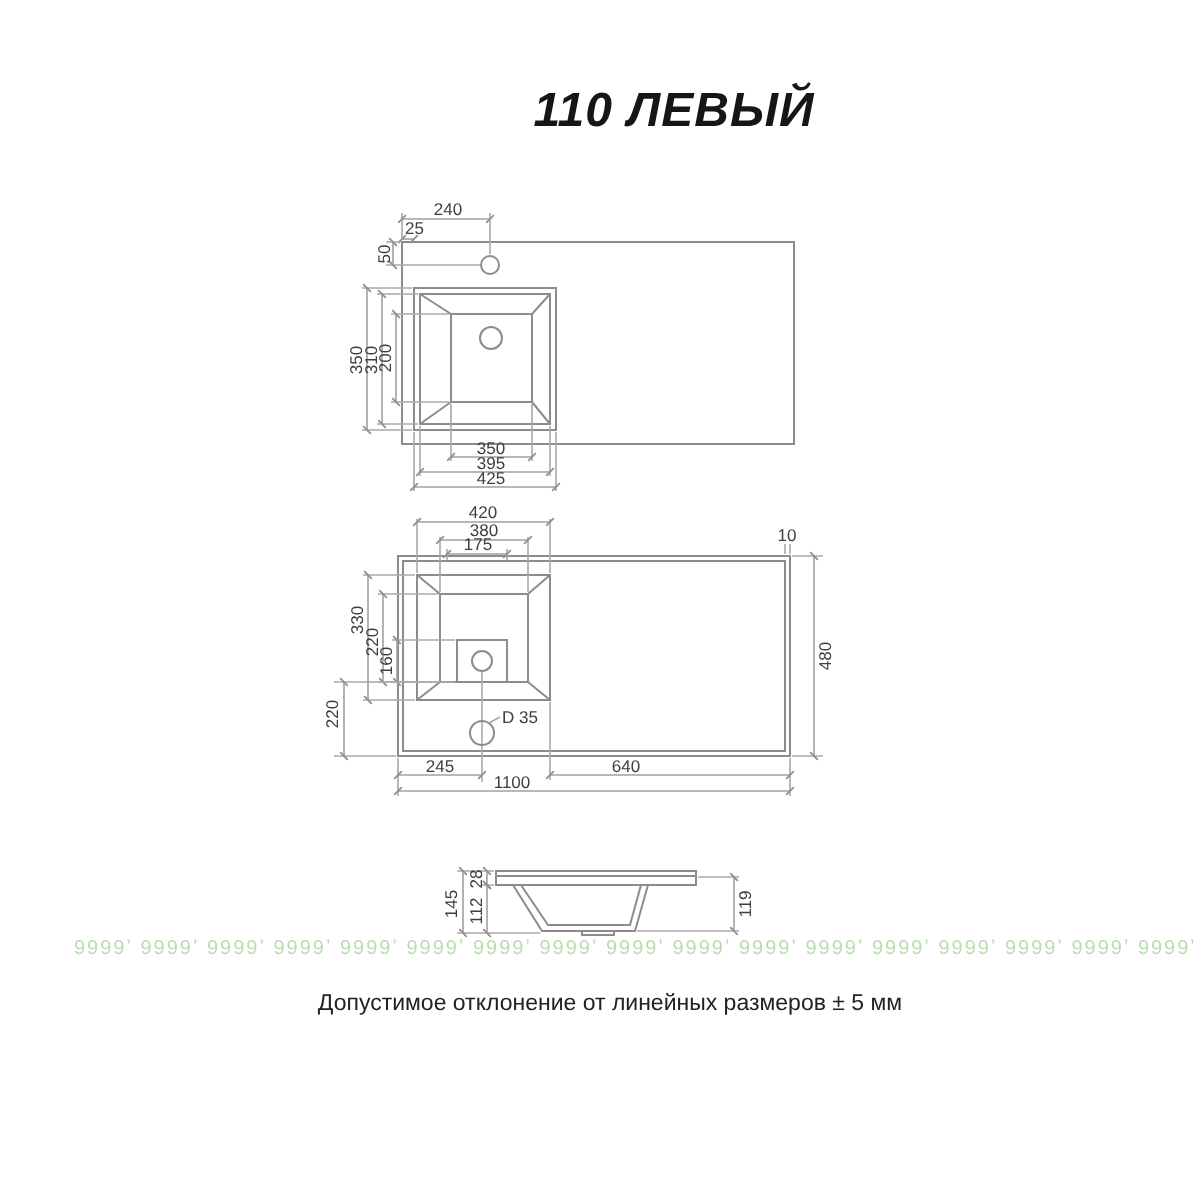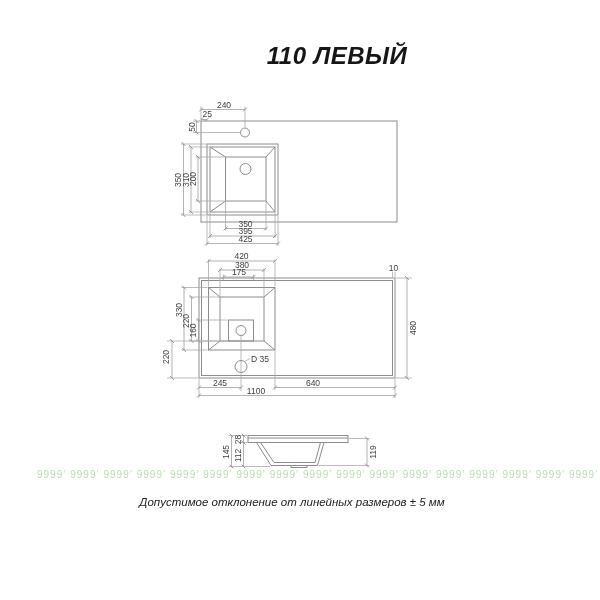--- a/index.html
+++ b/index.html
@@ -2,22 +2,22 @@
 <html><head>
 <meta charset="utf-8">
 <style>
   html,body { margin:0; padding:0; }
   body { width:600px; height:600px; background:#ffffff; position:relative;
          font-family:"Liberation Sans", sans-serif; overflow:hidden; }
   .abs { position:absolute;padding-left:37px; }
   #title { top:42px; left:0; width:600px; text-align:center;
            font-size:24px; font-weight:bold; font-style:italic; color:#161616;
            letter-spacing:0.5px; }
-  #caption { top:496px; left:3px; width:504px; text-align:center;
-             font-style:italic; font-size:11.5px; color:#222222; }
+  #caption { top:496px; left:16px; width:504px; text-align:center;
+             font-size:11.5px; color:#222222; }
   #watermark { top:467px; left:0; width:600px; height:15px; overflow:hidden;
                white-space:nowrap; font-size:10px; line-height:15px;
                color:#a8d49d; opacity:0.8; letter-spacing:1px; }
   svg { position:absolute; top:0; left:0; }
   .ln { stroke:#8c8c8c; stroke-width:1; fill:none; }
   .dm { stroke:#a9a9a9; stroke-width:0.8; fill:none; }
   .dml { stroke:#a0a0a0; stroke-width:0.8; fill:none;
          marker-start:url(#tk); marker-end:url(#tk); }
   .tx { font-family:"Liberation Sans", sans-serif; font-size:8.5px;
         fill:#3e3e3e; text-anchor:middle; }

